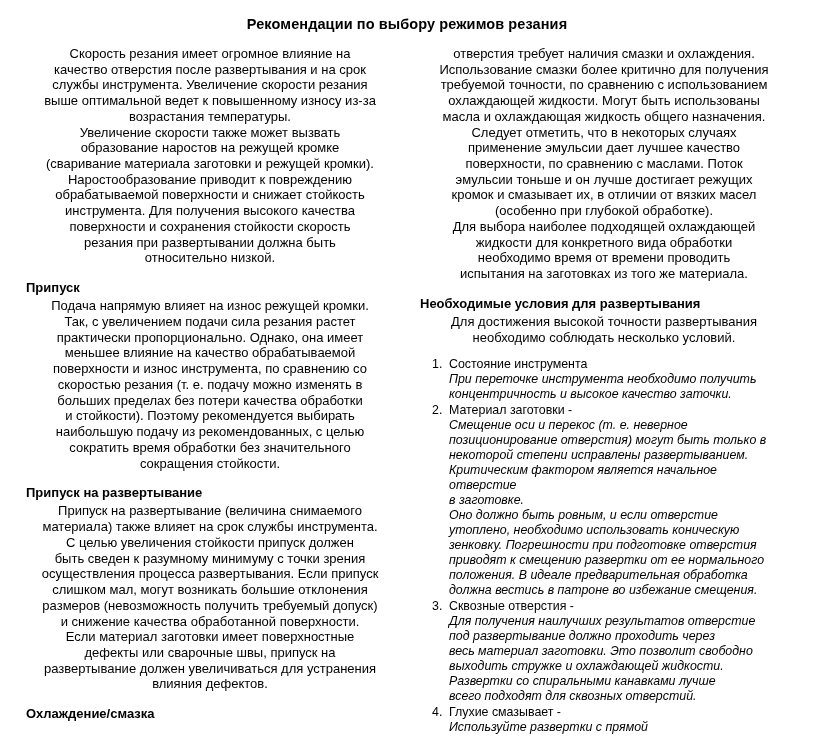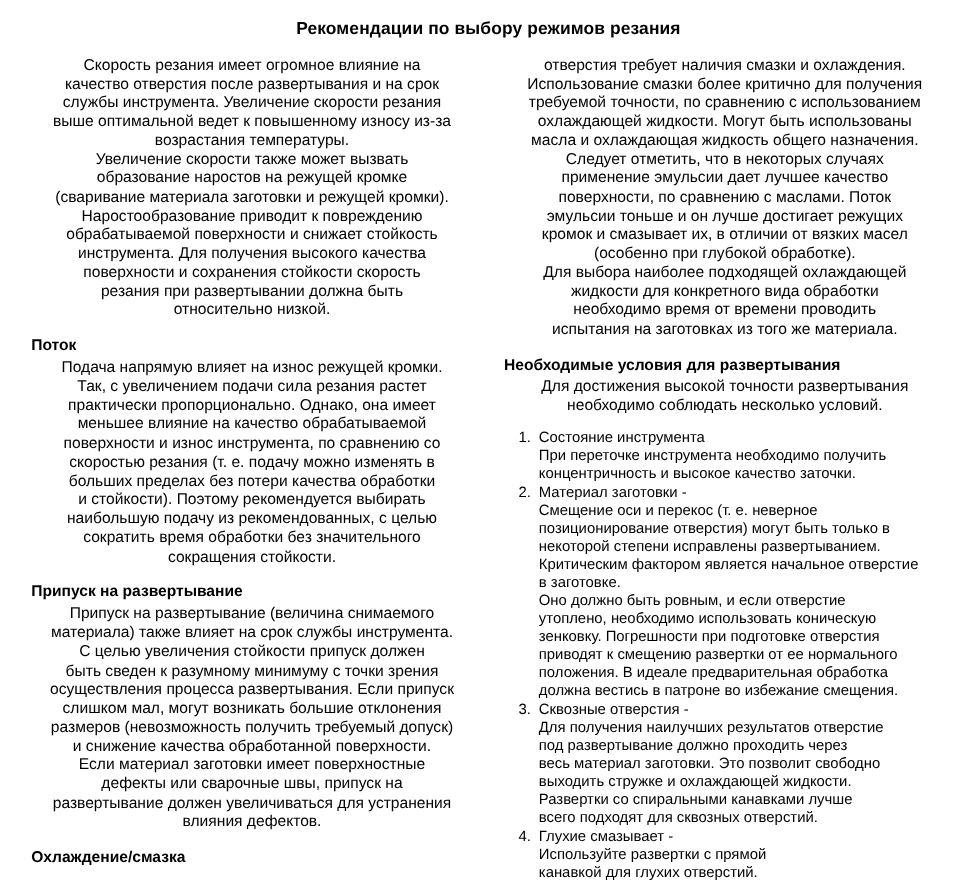--- a/index.html
+++ b/index.html
@@ -72,20 +72,21 @@
     position: absolute;
     left: 0;
     top: 0;
   }
   .li-title {
     display: block;
   }
   .li-text {
     display: block;
     white-space: pre-line;
+    font-style: italic;
   }
 </style>
 </head>
 <body>
 
 <div class="page">
 
   <div class="doc-title">Рекомендации по выбору режимов резания</div>
 
   <div class="columns">
@@ -103,21 +104,21 @@
 (сваривание материала заготовки и режущей кромки).
 Наростообразование приводит к повреждению
 обрабатываемой поверхности и снижает стойкость
 инструмента. Для получения высокого качества
 поверхности и сохранения стойкости скорость
 резания при развертывании должна быть
 относительно низкой.</p>
       </div>
 
       <div class="sec-block">
-        <h2 class="sec">Поток</h2>
+        <h2 class="sec">Припуск</h2>
         <p class="body">Подача напрямую влияет на износ режущей кромки.
 Так, с увеличением подачи сила резания растет
 практически пропорционально. Однако, она имеет
 меньшее влияние на качество обрабатываемой
 поверхности и износ инструмента, по сравнению со
 скоростью резания (т. е. подачу можно изменять в
 больших пределах без потери качества обработки
 и стойкости). Поэтому рекомендуется выбирать
 наибольшую подачу из рекомендованных, с целью
 сократить время обработки без значительного

